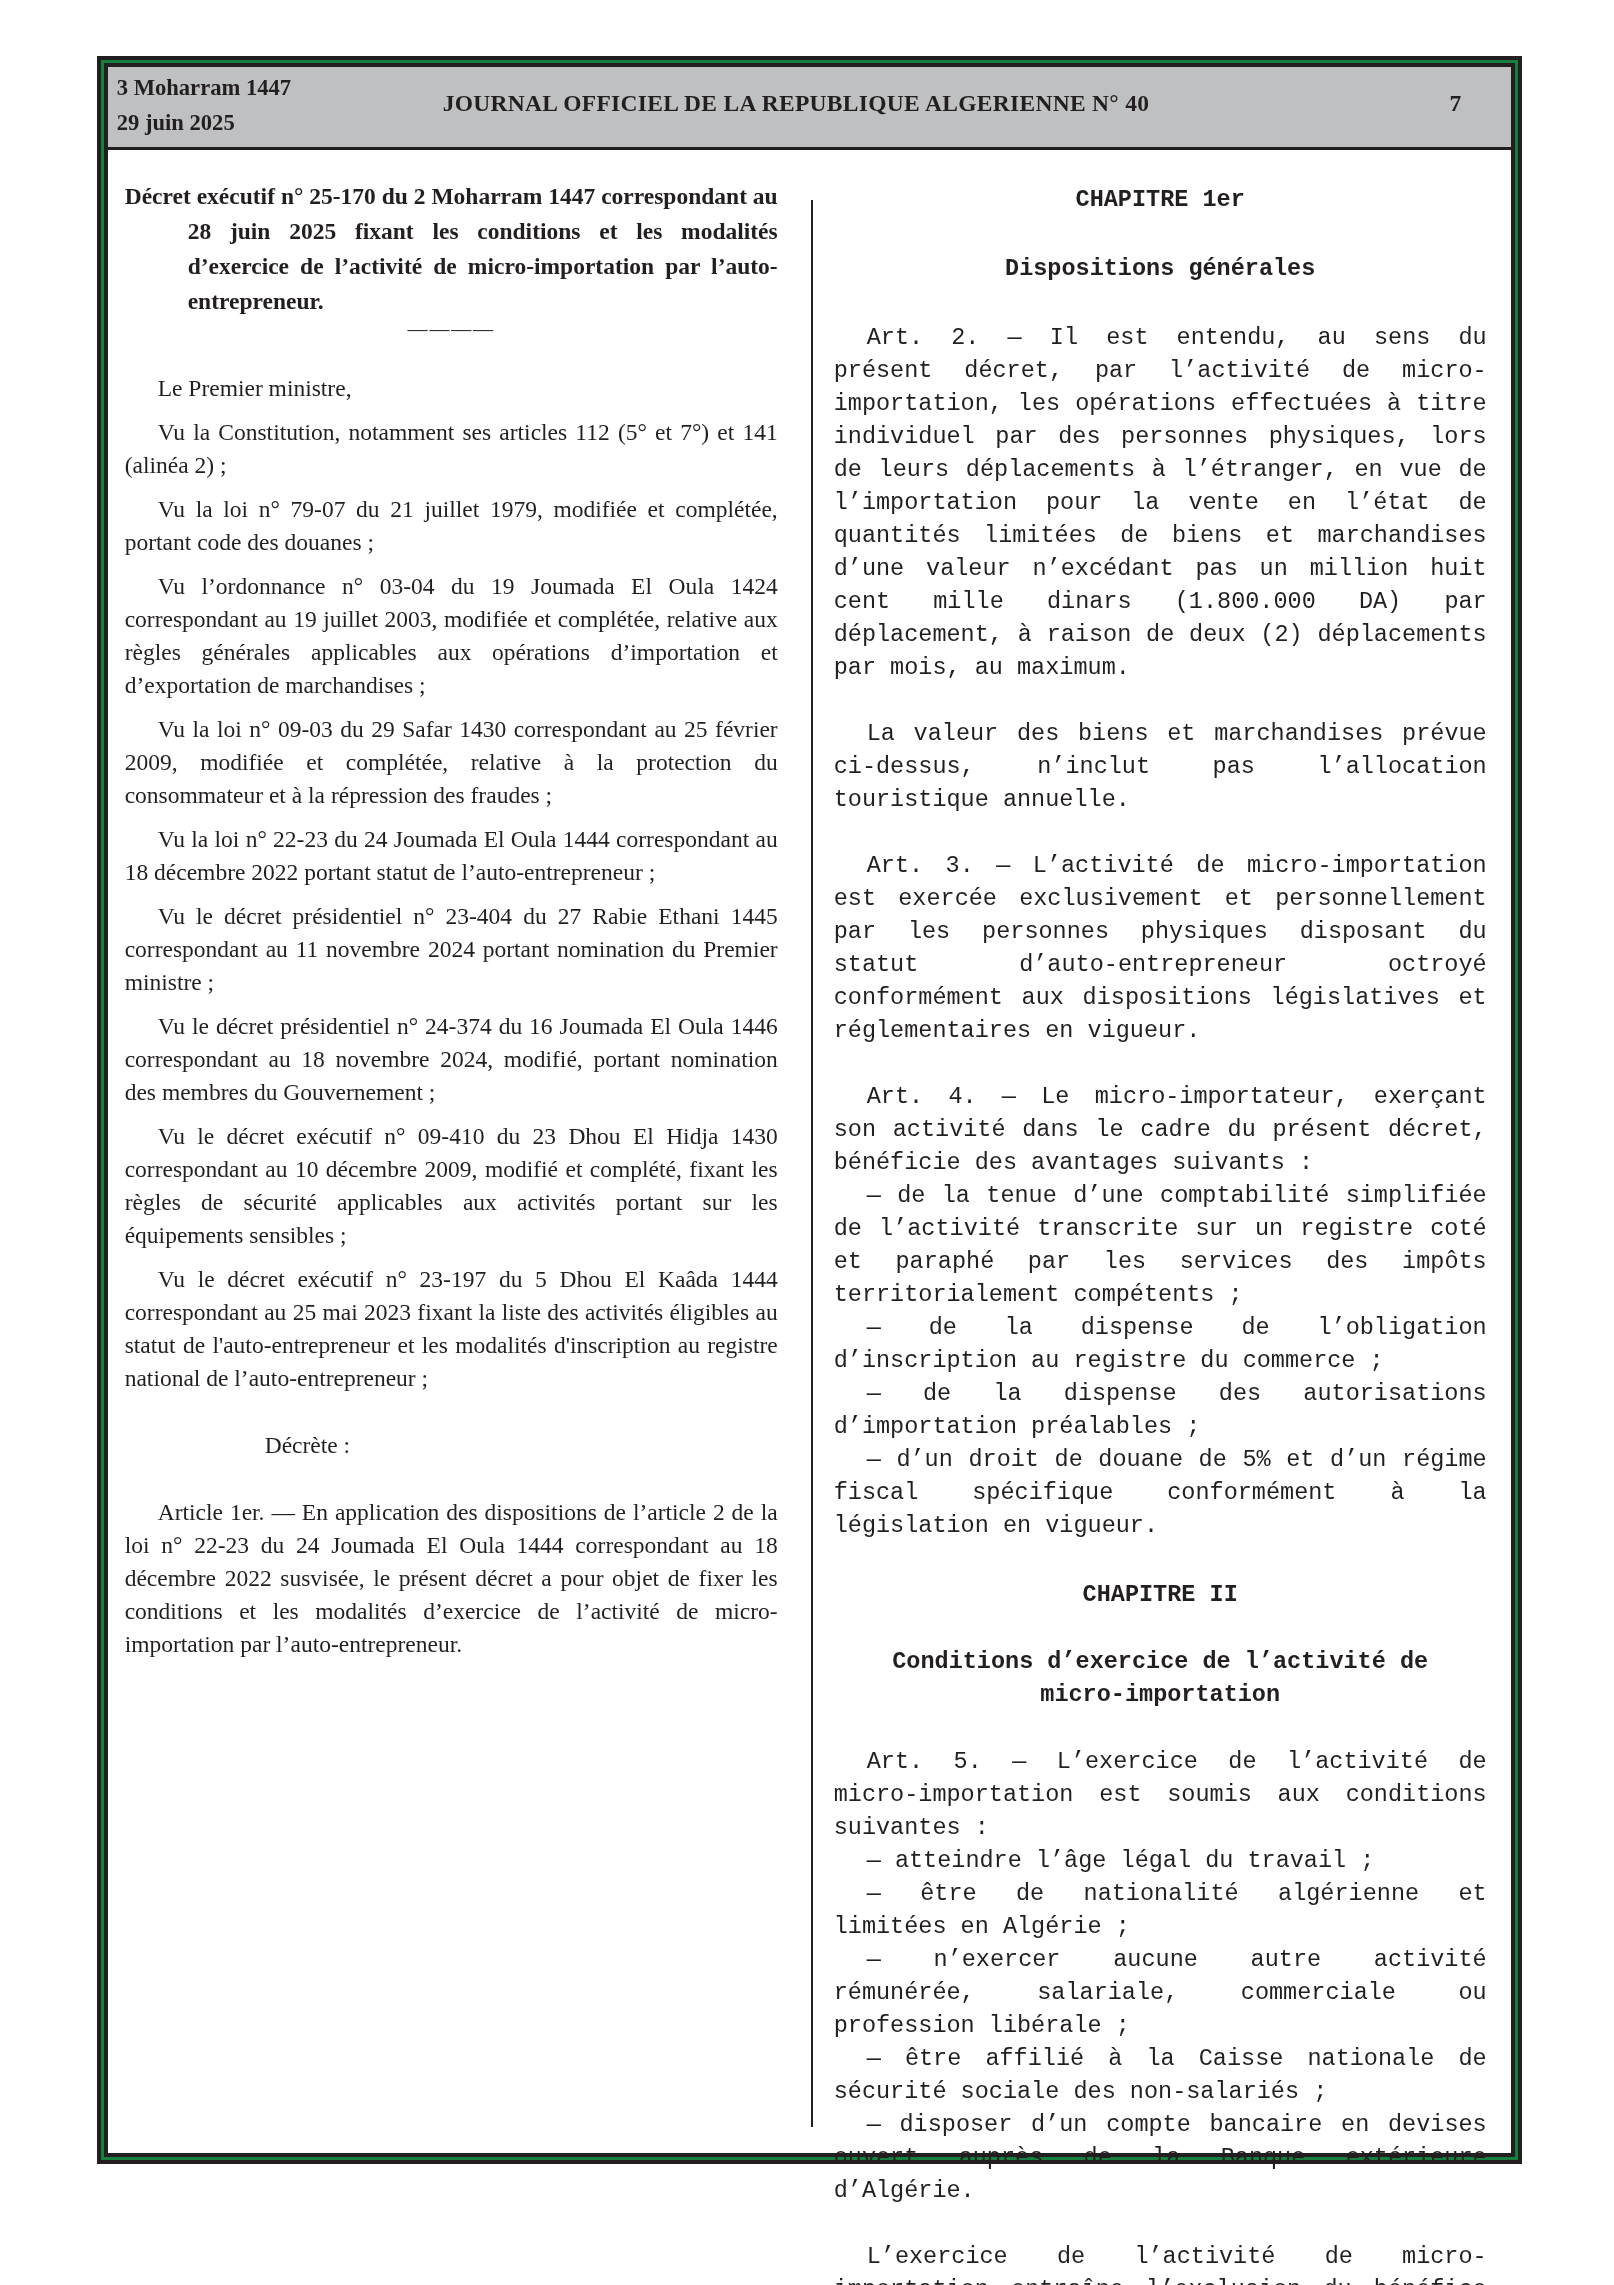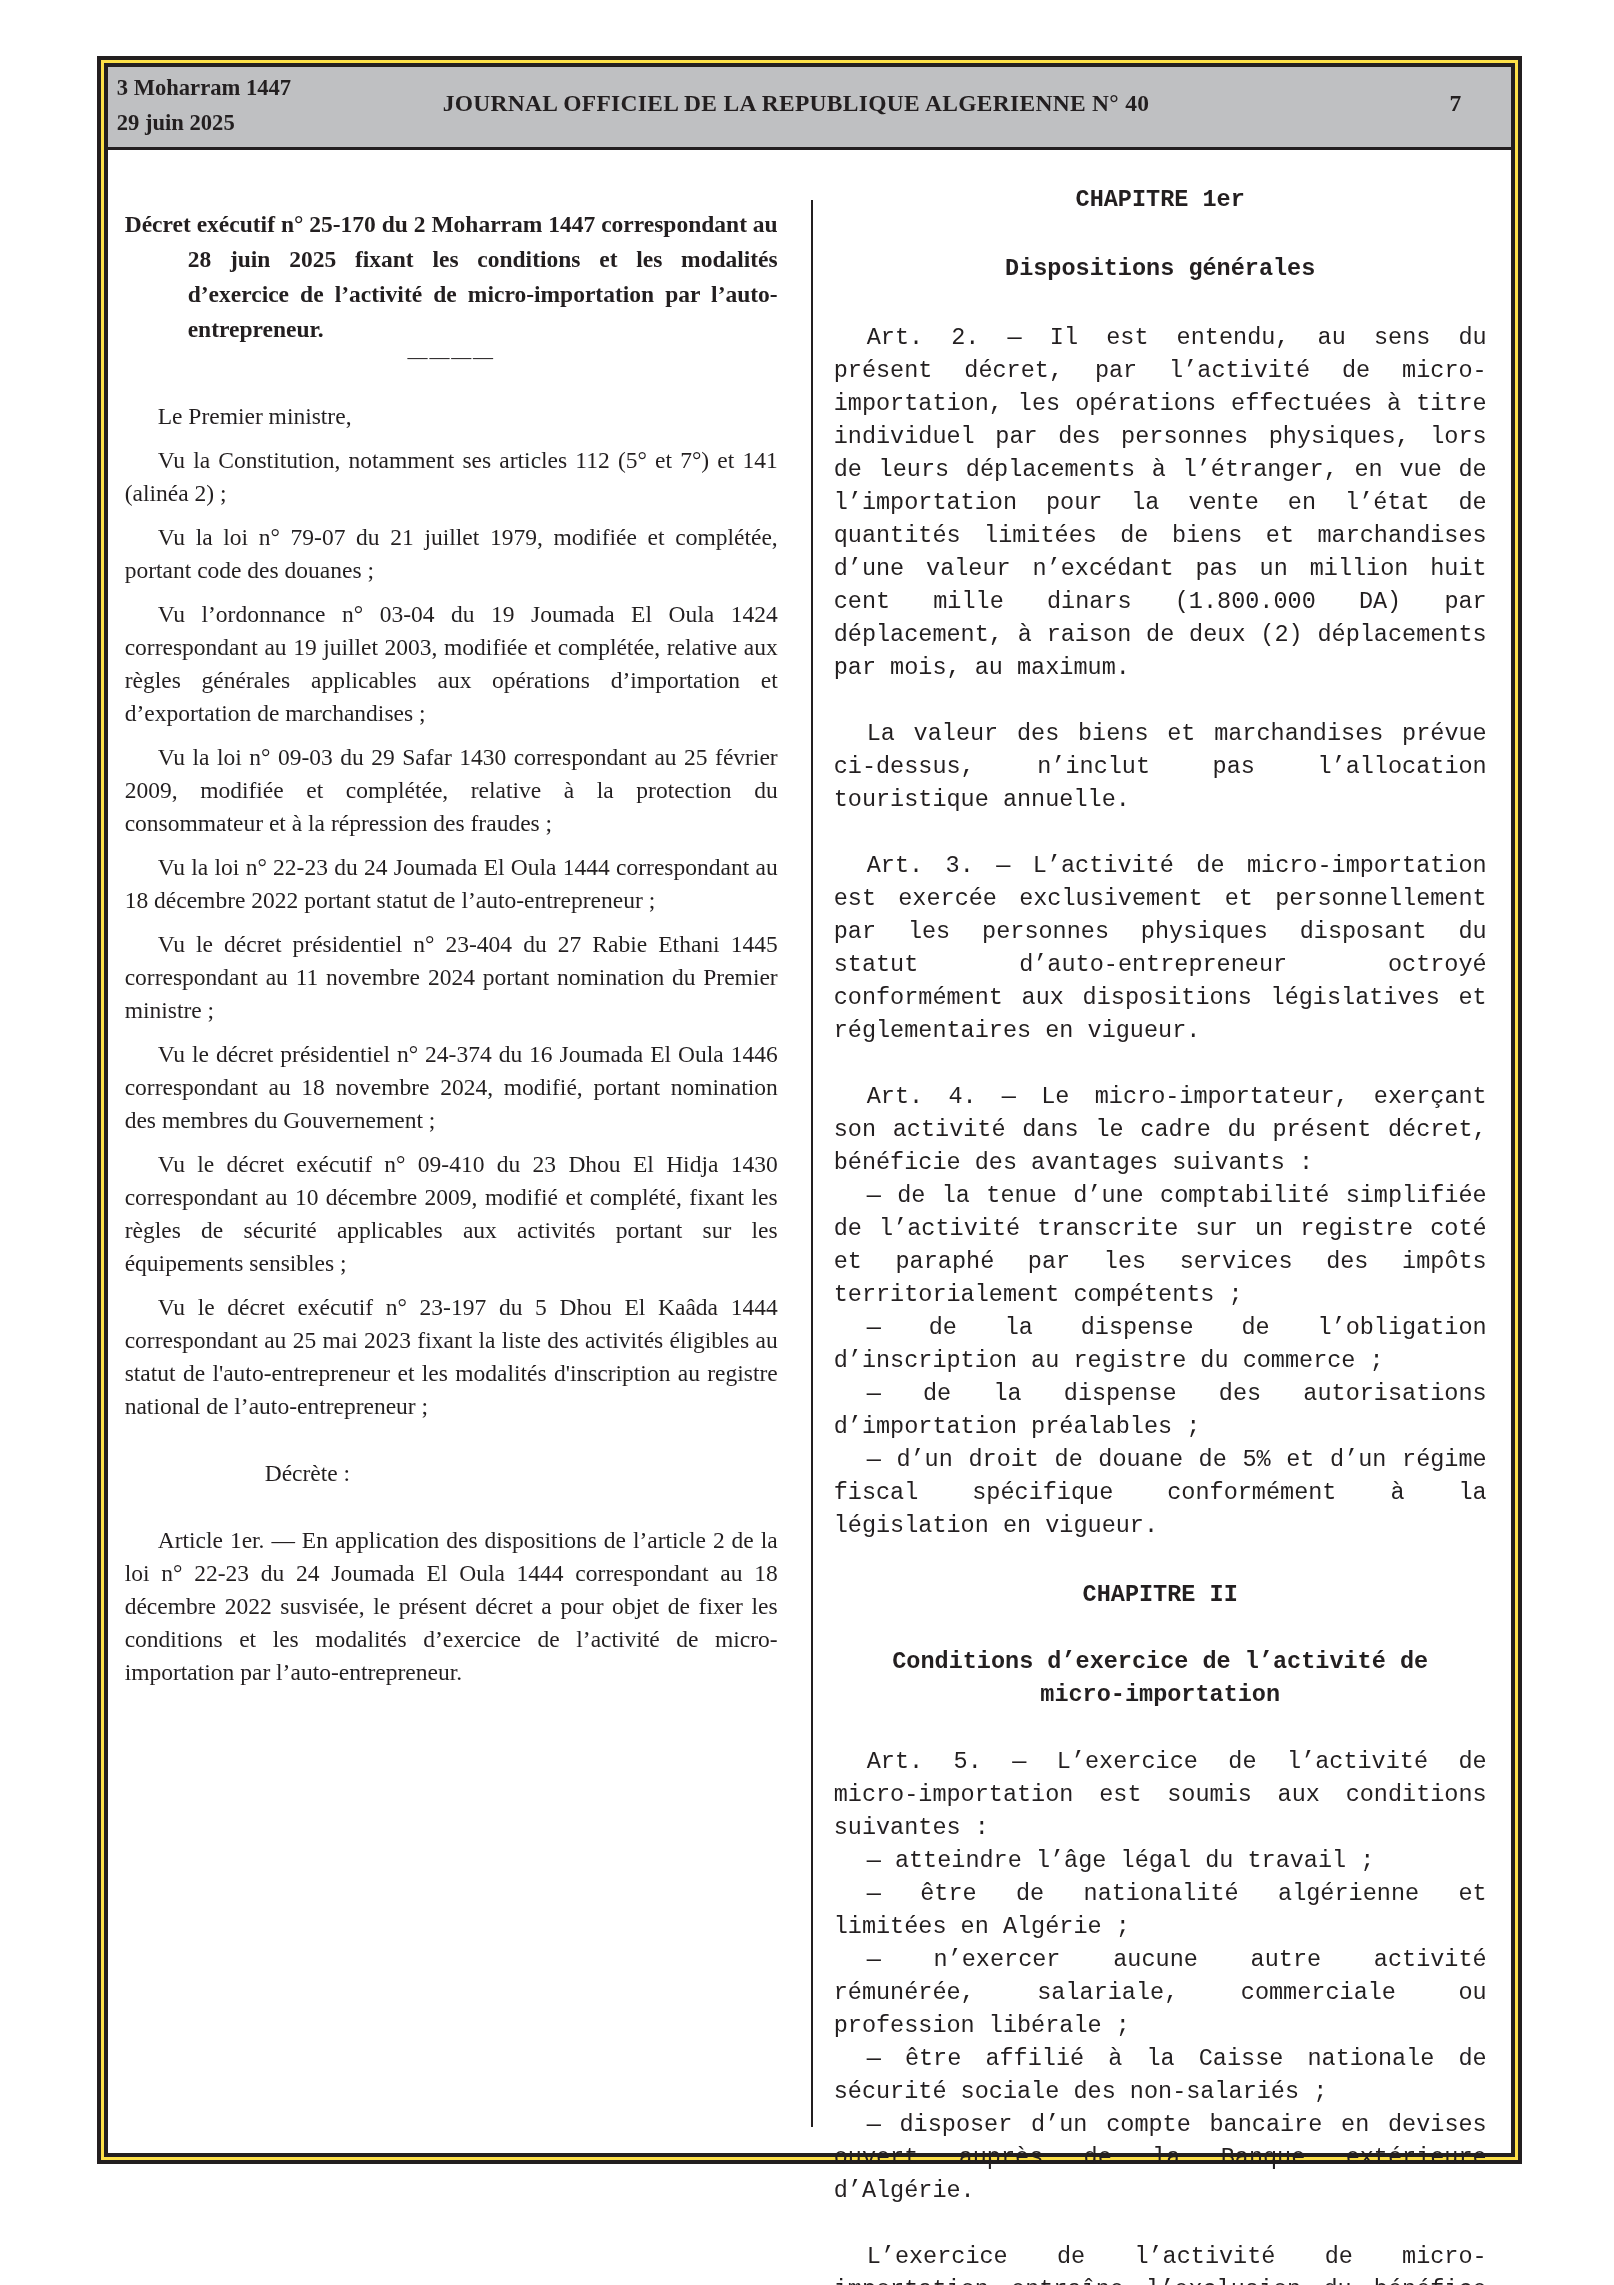--- a/index.html
+++ b/index.html
@@ -1,32 +1,32 @@
 <!DOCTYPE html>
 <html style="font-size:14.5px"><head>
 <meta charset="utf-8">
 <style>
   html, body { margin:0; padding:0; background:#ffffff; }
   body { width:1615px; height:2285px; position:relative; overflow:hidden;
          font-family:"Liberation Serif","DejaVu Serif",serif; color:#231f20; }
   .outer { position:absolute; left:97px; top:56px; width:1425px; height:2108px;
-           box-sizing:border-box; border:4.5px solid #231f20; background:#fde047; }
+           box-sizing:border-box; border:4.5px solid #231f20; background:#15803d; }
   .inner { position:absolute; left:2.7px; top:2.7px; right:2.7px; bottom:2.7px;
            box-sizing:border-box; border:4.5px solid #231f20; background:#fff; }
   .header { position:absolute; left:0; top:0; right:0; height:80px; background:#bfc0c2;
             border-bottom:3.6px solid #231f20; box-sizing:content-box; }
   .hdr-date { position:absolute; left:9px; font-weight:bold; font-size:22.6px; line-height:27px; }
   .hdr-date1 { top:7.2px; } .hdr-date2 { top:42px; }
   .hdr-title { position:absolute; left:0; right:0; top:23.5px; text-align:center;
                font-weight:bold; font-size:23.5px; letter-spacing:0.3px; padding-right:27px; }
   .hdr-page { position:absolute; right:50px; top:23.5px; font-weight:bold; font-size:23.5px; }
   .divider { position:absolute; left:703px; top:133px; width:2.7px; height:1927px; background:#231f20; }
 
   .col { position:absolute; top:0; font-size:23.5px; line-height:33px; text-align:justify; }
-  .col-left { left:17px; width:653px;margin-top:28px; }
+  .col-left { left:17px; width:653px; }
   .col-right { left:726px; width:653px;font-family:Liberation Mono, monospace; }
 
   .p { margin:0; text-indent:33px; }
   .sp { margin-top:11px; }
   .sp2 { margin-top:33px; }
   .title { font-weight:bold; font-size:23.5px; line-height:35px; text-indent:0; padding-left:63px;
            text-indent:-63px; margin:0; text-align:justify; }
   .dashes { text-align:center; margin:1.8px 0 0 0; letter-spacing:1.8px; font-size:20px; line-height:18px; }
   .center-bold { text-align:center; font-weight:bold; text-indent:0; margin:0; }
   .decrete { font-weight:normal; text-indent:0; padding-left:140px; margin:0; }

